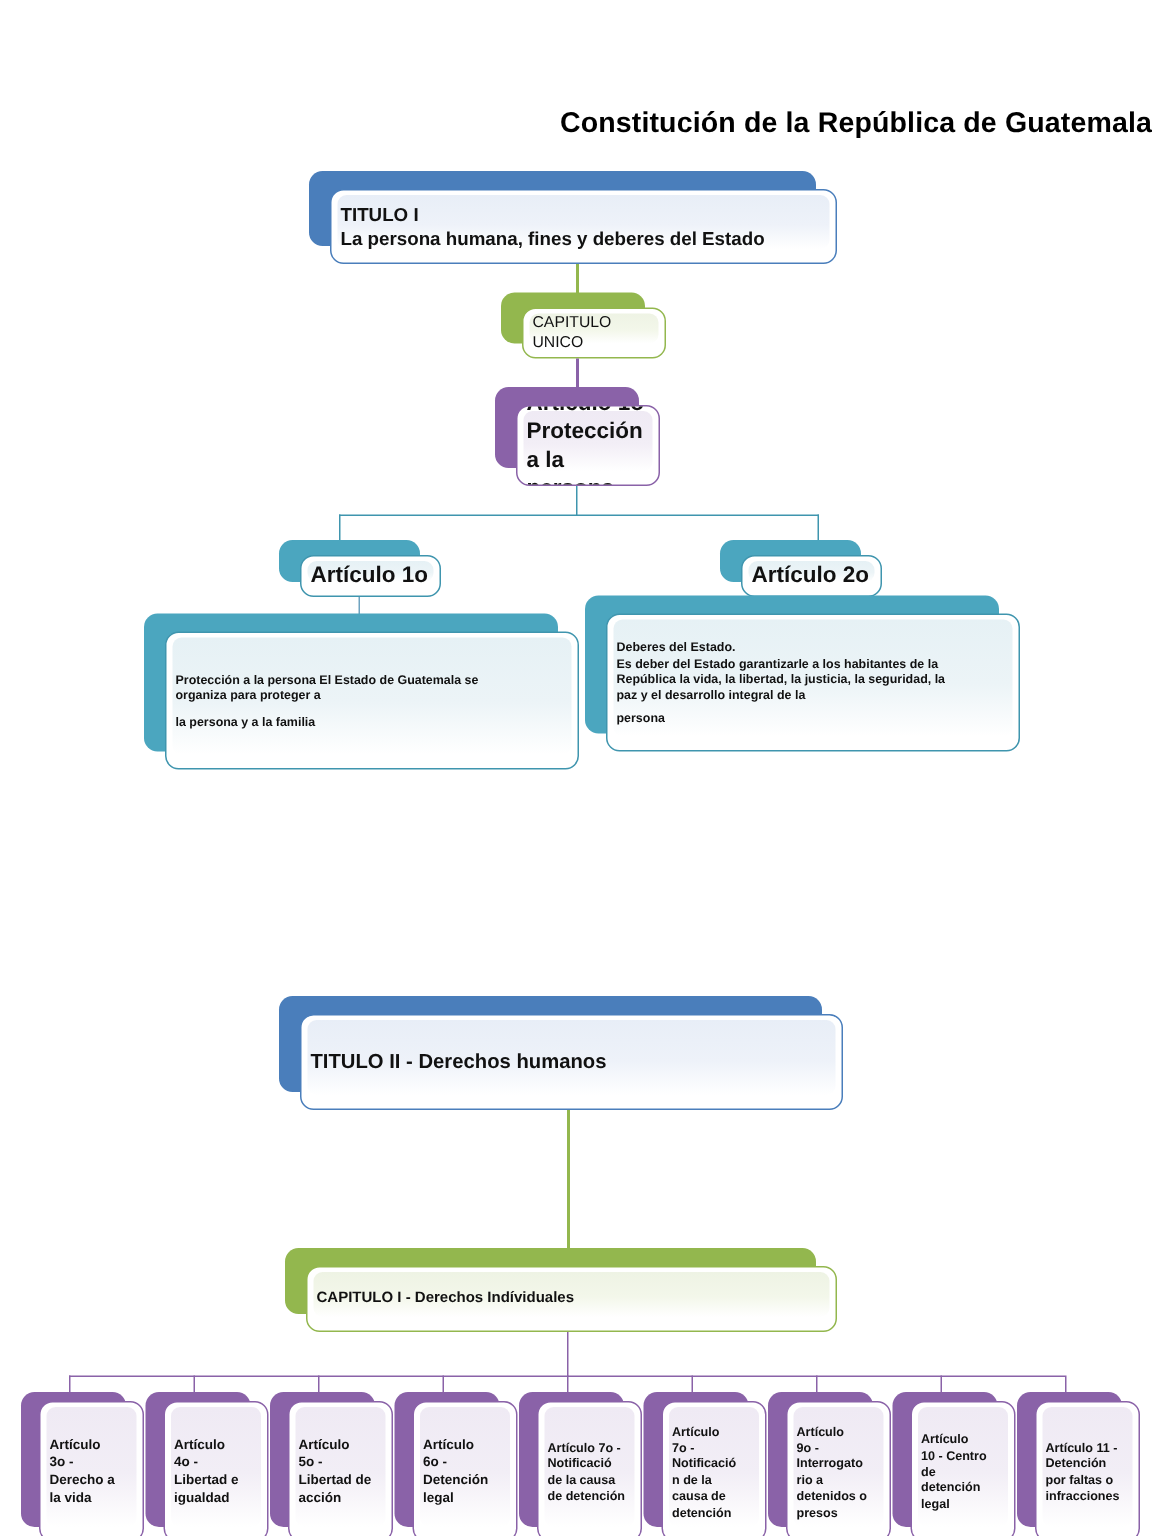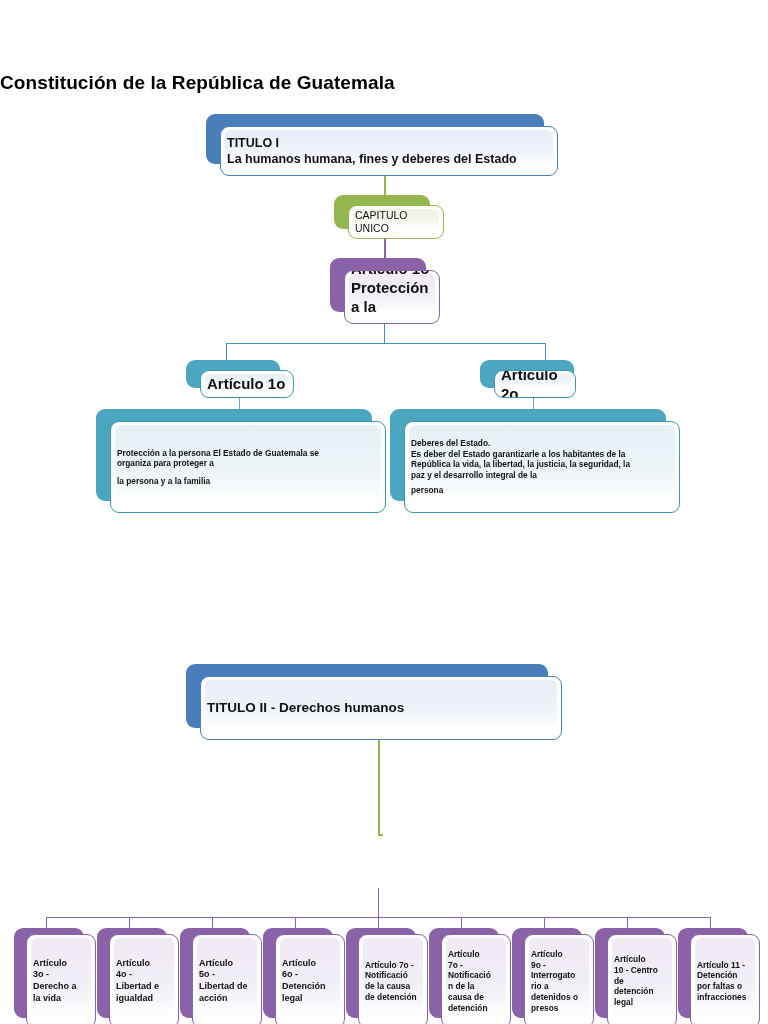--- a/index.html
+++ b/index.html
@@ -22,21 +22,21 @@
     width: 768px;
     height: 1024px;
   }
 
   
   .page-title {
     position: absolute;
     left: 0;
     top: 72px;
     width: 768px;
-    text-align: left;
+    text-align: right;
     font-size: 19px;
     font-weight: bold;
     letter-spacing: 0.1px;
     color: #000000;
   }
 
   
   .node {
     position: absolute;
     box-sizing: border-box;
@@ -124,21 +124,21 @@
 <div id="canvas">
 
   <div class="page-title">Constitución de la República de Guatemala</div>
 
   <div class="node n-blue" style="left:206px; top:114px; width:352px; height:62px;">
     <div class="shadow" style="width:338px; height:50px;"></div>
     <div class="face" style="left:14px; top:12px; width:338px; height:50px;">
       <div class="inner"></div>
       <div class="txt">
         <div class="t-title">TITULO I</div>
-        <div class="t-sub">La humanos humana, fines y deberes del Estado</div>
+        <div class="t-sub">La persona humana, fines y deberes del Estado</div>
       </div>
     </div>
   </div>
 
   <div class="line blue" style="left:384px; top:176px; width:1.6px; height:22px;"></div>
 
   <div class="node n-green" style="left:334px; top:195px; width:110px; height:44px;">
     <div class="shadow" style="width:96px; height:34px;"></div>
     <div class="face" style="left:14px; top:10px; width:96px; height:34px;">
       <div class="inner"></div>
@@ -182,28 +182,28 @@
         <div>Protección a la persona  El Estado de Guatemala se</div>
         <div>organiza para proteger a</div>
         <div style="height:7px"></div>
         <div>la persona y a la familia</div>
       </div>
     </div>
   </div>
 
   <div class="node n-teal" style="left:480px; top:360px; width:108px; height:38px;">
     <div class="shadow" style="width:94px; height:28px;"></div>
-    <div class="face" style="left:14px; top:10px; width:82px; height:28px;">
+    <div class="face" style="left:14px; top:10px; width:94px; height:28px;">
       <div class="inner"></div>
       <div class="txt t-art">Artículo 2o</div>
     </div>
   </div>
   <div class="line hair" style="left:533px; top:398px; width:1.4px; height:20px;"></div>
 
-  <div class="node n-teal" style="left:390px; top:409px; width:290px; height:104px;">
+  <div class="node n-teal" style="left:390px; top:397px; width:290px; height:104px;">
     <div class="shadow" style="width:276px; height:92px;"></div>
     <div class="face" style="left:14px; top:12px; width:276px; height:92px;">
       <div class="inner"></div>
       <div class="txt t-body">
         <div>Deberes del Estado.</div>
         <div>Es deber del Estado garantizarle a los habitantes de la</div>
         <div>República la vida, la libertad, la justicia, la seguridad, la</div>
         <div>paz y el desarrollo integral de la</div>
         <div style="height:5px"></div>
         <div>persona</div>
@@ -215,20 +215,27 @@
     <div class="shadow" style="width:362px; height:64px;"></div>
     <div class="face" style="left:14px; top:12px; width:362px; height:64px;">
       <div class="inner"></div>
       <div class="txt t-bigtitle">TITULO II - Derechos humanos</div>
     </div>
   </div>
 
   <div class="line blue" style="left:378px; top:740px; width:1.6px; height:96px;"></div>
   <div class="line blue" style="left:378px; top:834px; width:5px; height:1.6px;"></div>
 
+  <div class="node n-green" style="left:190px; top:832px; width:368px; height:56px;">
+    <div class="shadow" style="width:354px; height:44px;"></div>
+    <div class="face" style="left:14px; top:12px; width:354px; height:44px;">
+      <div class="inner"></div>
+      <div class="txt t-capb">CAPITULO I - Derechos Indíviduales</div>
+    </div>
+  </div>
 
   <div class="line purple" style="left:378px; top:888px; width:1.4px; height:30px;"></div>
   <div class="line purple" style="left:46px; top:917px; width:664px; height:1.4px;"></div>
 
   <div class="line purple" style="left:46px;  top:917px; width:1.4px; height:14px;"></div>
   <div class="line purple" style="left:129px; top:917px; width:1.4px; height:14px;"></div>
   <div class="line purple" style="left:212px; top:917px; width:1.4px; height:14px;"></div>
   <div class="line purple" style="left:295px; top:917px; width:1.4px; height:14px;"></div>
   <div class="line purple" style="left:378px; top:917px; width:1.4px; height:14px;"></div>
   <div class="line purple" style="left:461px; top:917px; width:1.4px; height:14px;"></div>

